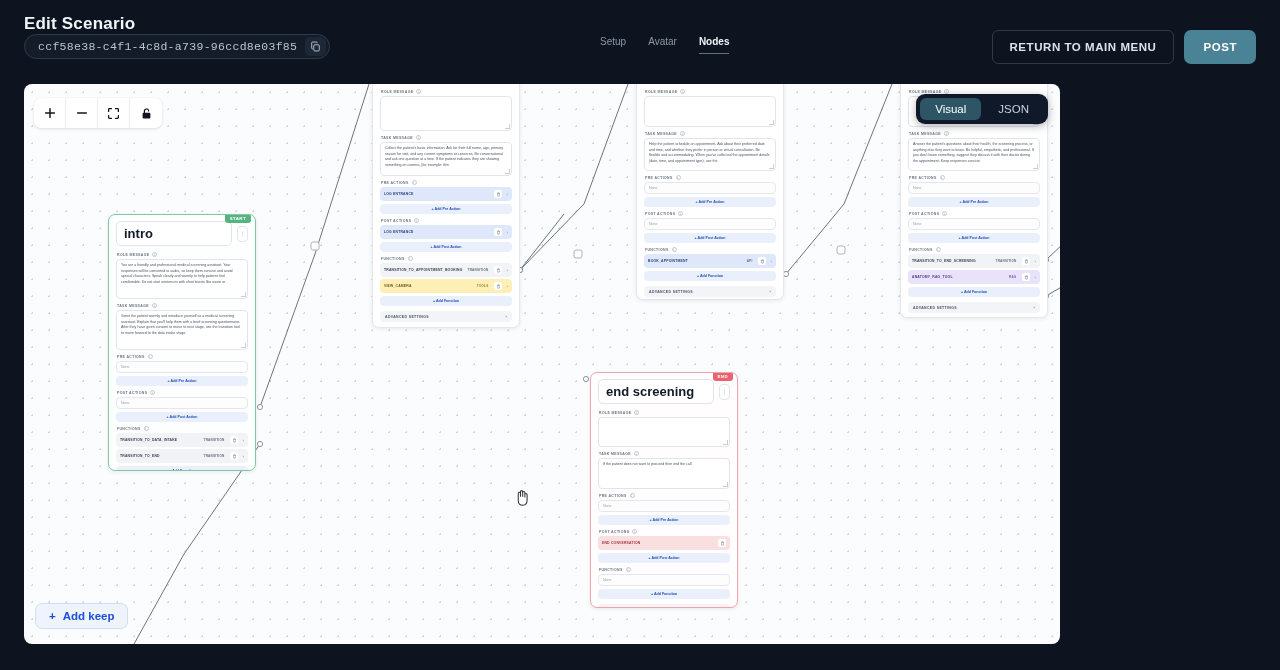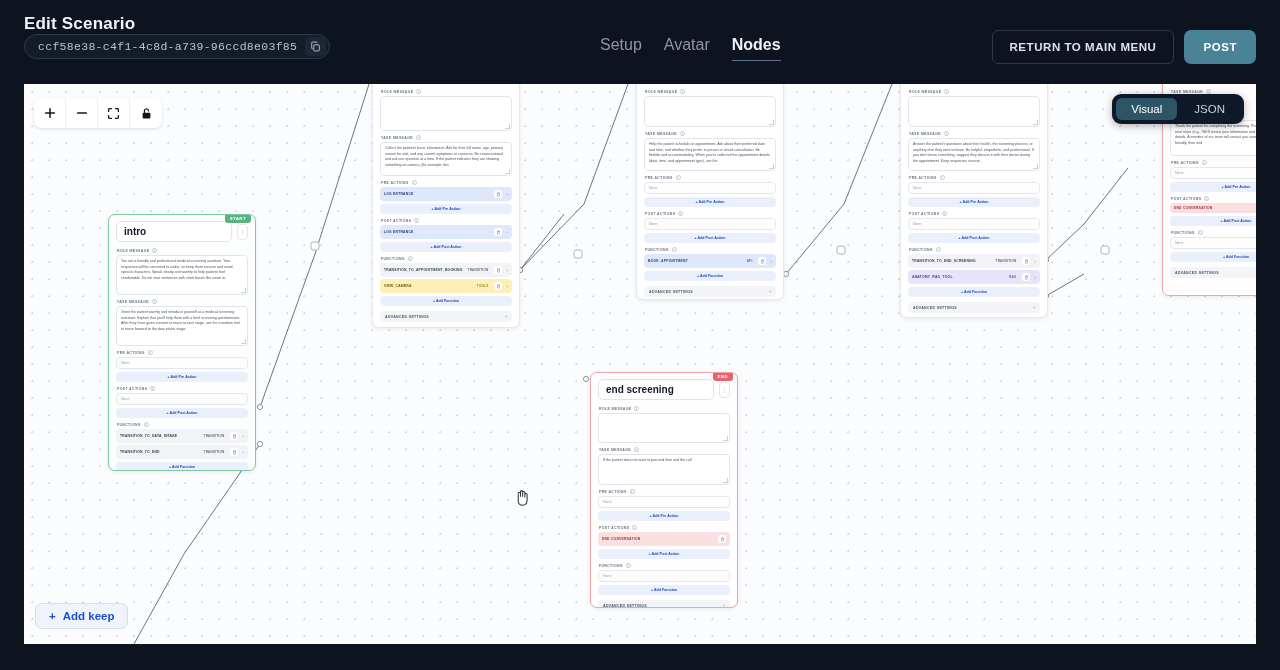--- a/index.html
+++ b/index.html
@@ -27,21 +27,21 @@
   }
   .copy-btn {
     width: 21px; height: 19px; border-radius: 5px; background: #1d2735;
     display: flex; align-items: center; justify-content: center; cursor: pointer;
   }
 
   .nav {
     position: absolute; left: 600px; top: 36px; display: flex; gap: 22px; align-items: flex-end;
   }
   .nav-item {
-    color: #8b97a6; font-size: 16px; cursor: pointer; padding-bottom: 7px;
+    color: #8b97a6; font-size: 10px; cursor: pointer; padding-bottom: 7px;
     position: relative;
   }
   .nav-item.active { color: #eef3f8; font-weight: bold; }
   .nav-item.active::after {
     content: ""; position: absolute; left: 0; right: 0; bottom: 0;
     height: 1.5px; background: #5f7183;
   }
 
   .header-actions {
     position: absolute; right: 24px; top: 30px; display: flex; gap: 10px; align-items: flex-start;
@@ -52,22 +52,22 @@
     letter-spacing: .55px; cursor: pointer; display:flex; align-items:center;
   }
   .btn-primary {
     height: 34px; padding: 0 19px; border: none; border-radius: 7px;
     background: #4a8296; color: #ffffff; font-size: 11.5px; font-weight: bold;
     letter-spacing: .55px; cursor: pointer; display:flex; align-items:center;
   }
 
   
   .canvas-wrap {
-    position: absolute; left: 24px; top: 84px; width: 1232px; height: 560px;
-    background: #fbfcfd; border-radius: 0; overflow: hidden;
+    position: absolute; left: 24px; top: 84px; width: 1036px; height: 560px;
+    background: #fbfcfd; border-radius: 8px; overflow: hidden;
   }
   .canvas-dots {
     position: absolute; inset: 0;
     background-image: radial-gradient(#cfd6de 1px, transparent 1px);
     background-size: 17px 17px;
   }
   .edges { position: absolute; inset: 0; pointer-events: none; }
 
   
   .zoom-toolbar {
@@ -116,21 +116,21 @@
   .badge {
     position: absolute; right: 4px; top: -1px; font-size: 4.4px; font-weight: bold;
     letter-spacing: .4px; padding: 2px 5px; border-radius: 0 0 3px 3px; color: #fff;
   }
   .badge.start { background: #57b37f; }
   .badge.end   { background: #e8636e; }
 
   .node-title-row { display: flex; gap: 5px; align-items: center; margin-bottom: 6px; }
   .node-title {
     flex: 1; border: 1px solid #dfe4ea; border-radius: 5px; background: #fff;
-    padding: 4px 7px; font-size: 10px; font-weight: bold; color: #111827;
+    padding: 4px 7px; font-size: 13px; font-weight: bold; color: #111827;
   }
   .node-menu {
     width: 11px; height: 16px; border: 1px solid #e2e6ec; border-radius: 4px;
     display:flex; align-items:center; justify-content:center;
     font-size: 6px; color:#9aa5b1; background:#fff; cursor: pointer;
   }
 
   .field-label {
     font-size: 3.5px; font-weight: bold; letter-spacing: .35px; color: #6b7684;
     margin: 4px 0 2px 1px; display: flex; align-items: center; gap: 3px;

